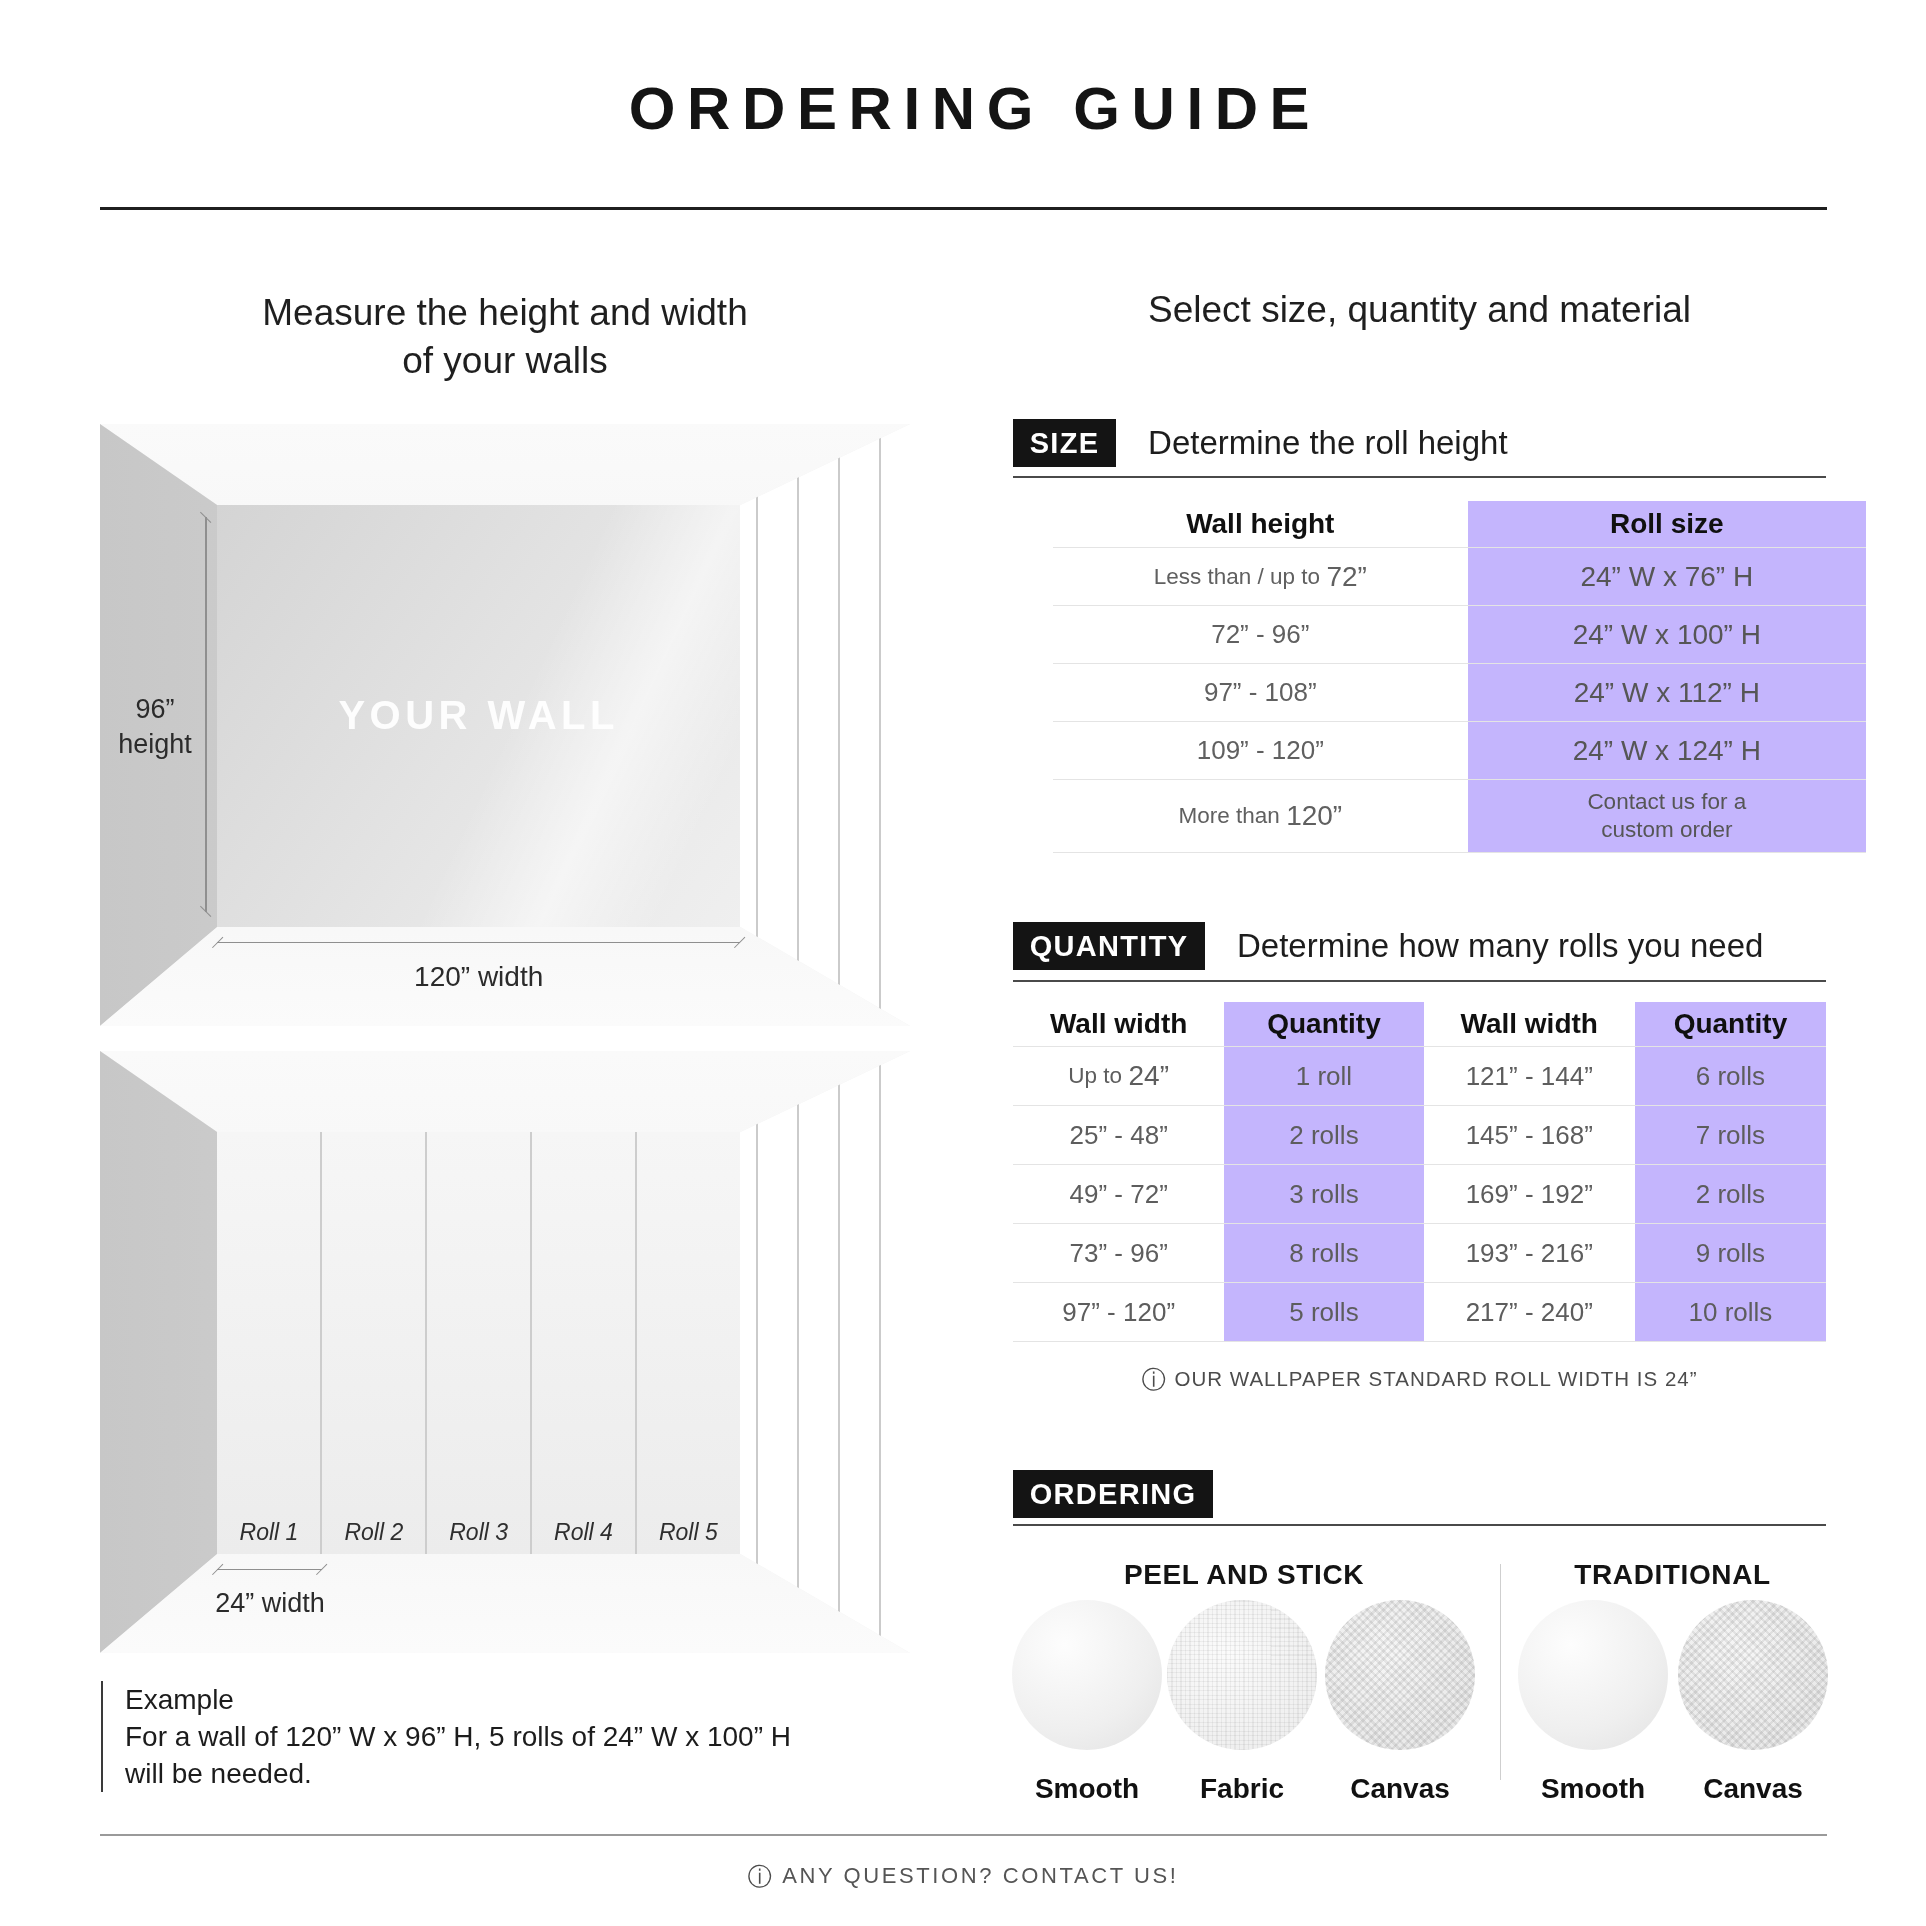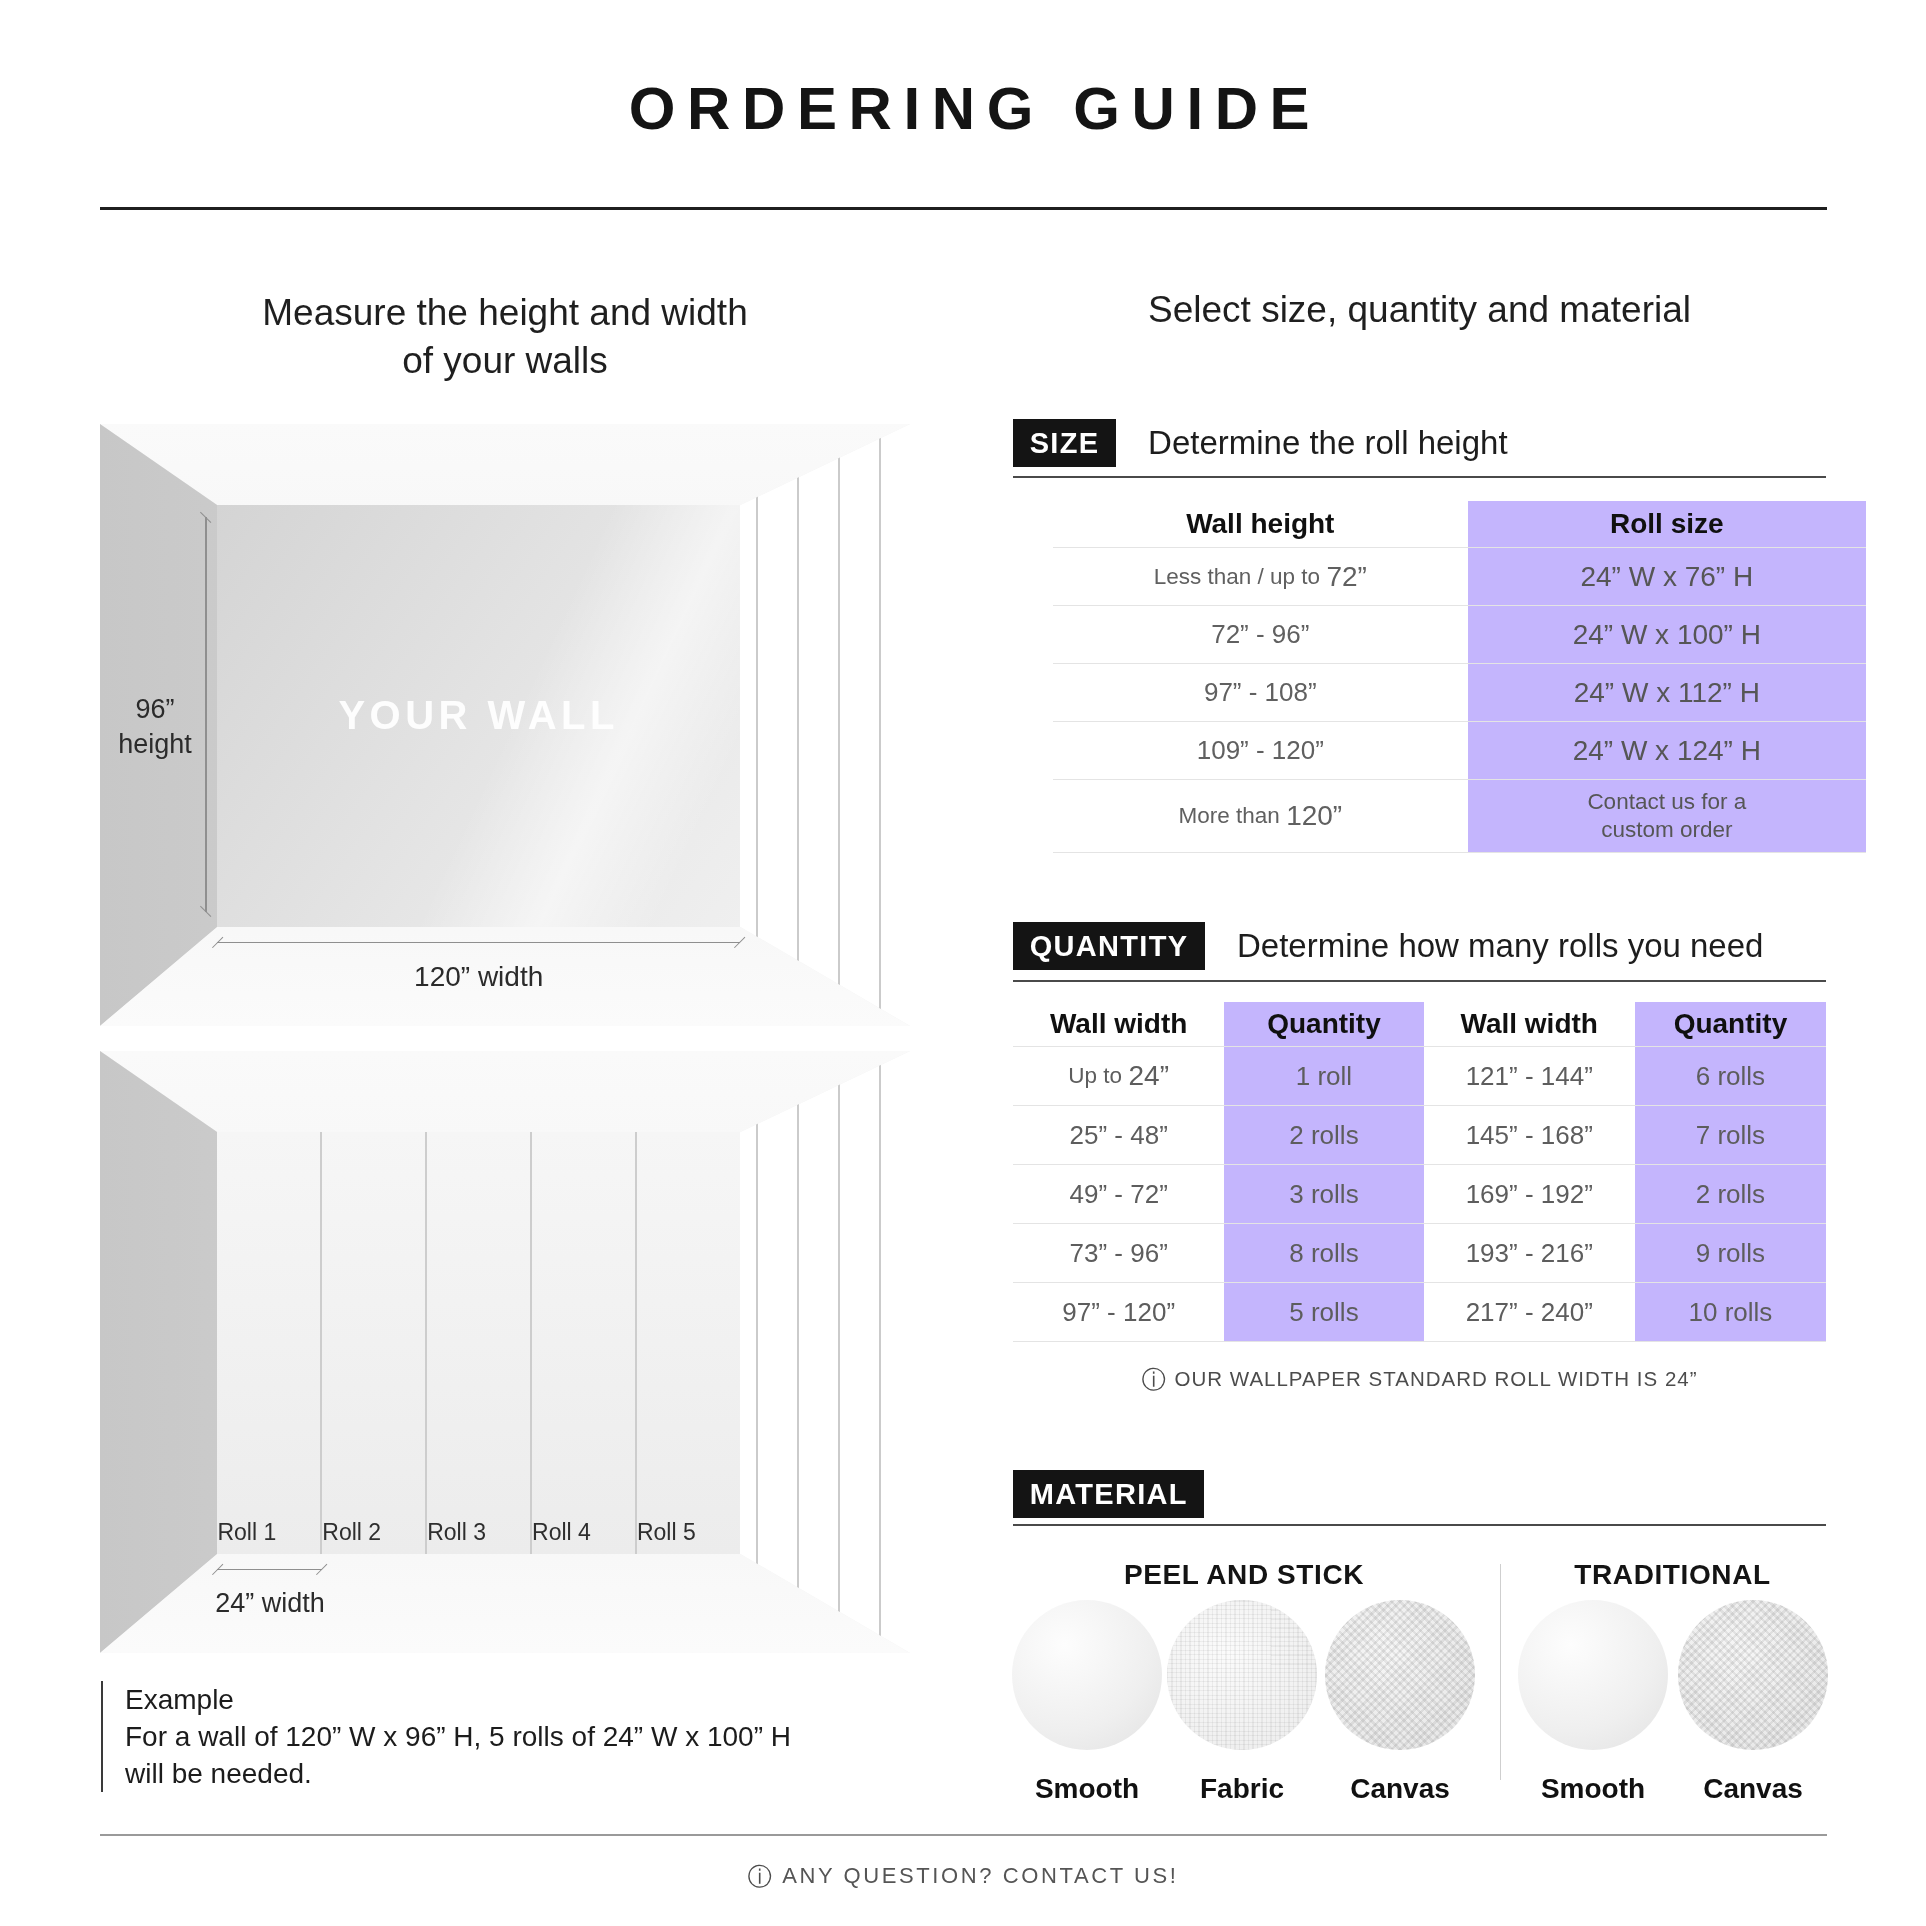--- a/index.html
+++ b/index.html
@@ -29,21 +29,21 @@
              background: repeating-linear-gradient(to right, rgba(190,190,190,.8) 0 1.9px, rgba(255,255,255,0) 1.9px 41px),
                          linear-gradient(to right,#e6e6e6,#ffffff 70%); }
   .bwall { position:absolute; left:14.5%; top:13.5%; width:64.5%; height:70%;
            background: linear-gradient(115deg, rgba(255,255,255,0) 55%, rgba(255,255,255,.55) 72%, rgba(255,255,255,0) 88%),
                        linear-gradient(125deg,#d4d4d4,#e6e6e6 60%,#efefef);
            display:flex; align-items:center; justify-content:center; }
   .your-wall { font-size:40px; font-weight:700; letter-spacing:4.5px; color:rgba(255,255,255,.93); }
 
   .panel-wall { position:absolute; left:14.5%; top:13.5%; width:64.5%; height:70%; display:flex; gap:1.9px; background:#cdcdcd; }
   .panel { flex:1; position:relative; background:linear-gradient(to bottom,#f6f6f6,#ececec); }
-  .panel-label { position:absolute; bottom:7.7px; left:0; width:100%; text-align:left; font-size:23px; color:#2e2e2e; }
+  .panel-label { position:absolute; bottom:7.7px; left:0; width:100%; text-align:center; font-size:23px; color:#2e2e2e;font-style:italic; }
 
   .vdim { position:absolute; width:1.3px; background:#8f8f8f; }
   .vdim::before,.vdim::after { content:""; position:absolute; left:-7px; width:15.4px; height:1.3px; background:#8f8f8f; transform:rotate(45deg); }
   .vdim::before { top:-0.6px; } .vdim::after { bottom:-0.6px; }
   .hdim { position:absolute; height:1.3px; background:#8f8f8f; }
   .hdim::before,.hdim::after { content:""; position:absolute; top:-7px; width:1.3px; height:15.4px; background:#8f8f8f; transform:rotate(45deg); }
   .hdim::before { left:-0.6px; } .hdim::after { right:-0.6px; }
   #room1-vdim { left:13%; top:15.5%; height:65.5%; }
   #room1-hdim { left:14.5%; top:86%; width:64.5%; }
   #room2-hdim { left:14.5%; top:86%; width:12.9%; }
@@ -257,21 +257,21 @@
       <div class="qcell">217” - 240”</div>
       <div class="qcell shaded">10 rolls</div>
     </div>
   </div>
 
   <div class="abs" id="roll-note">
     <span class="info-glyph">ⓘ</span><span>OUR WALLPAPER STANDARD ROLL WIDTH IS 24”</span>
   </div>
 
   <div class="sec-head" id="mat-head">
-    <span class="badge">MATERIAL</span>
+    <span class="badge">ORDERING</span>
   </div>
   <div class="sec-rule" id="mat-rule"></div>
 
   <div class="abs" id="grp1-label">PEEL AND STICK</div>
   <div class="abs" id="grp2-label">TRADITIONAL</div>
 
   <div class="swatch tex-smooth" id="sw1"></div>
   <div class="swatch tex-fabric" id="sw2"></div>
   <div class="swatch tex-canvas" id="sw3"></div>
   <div class="swatch tex-smooth" id="sw4"></div>

